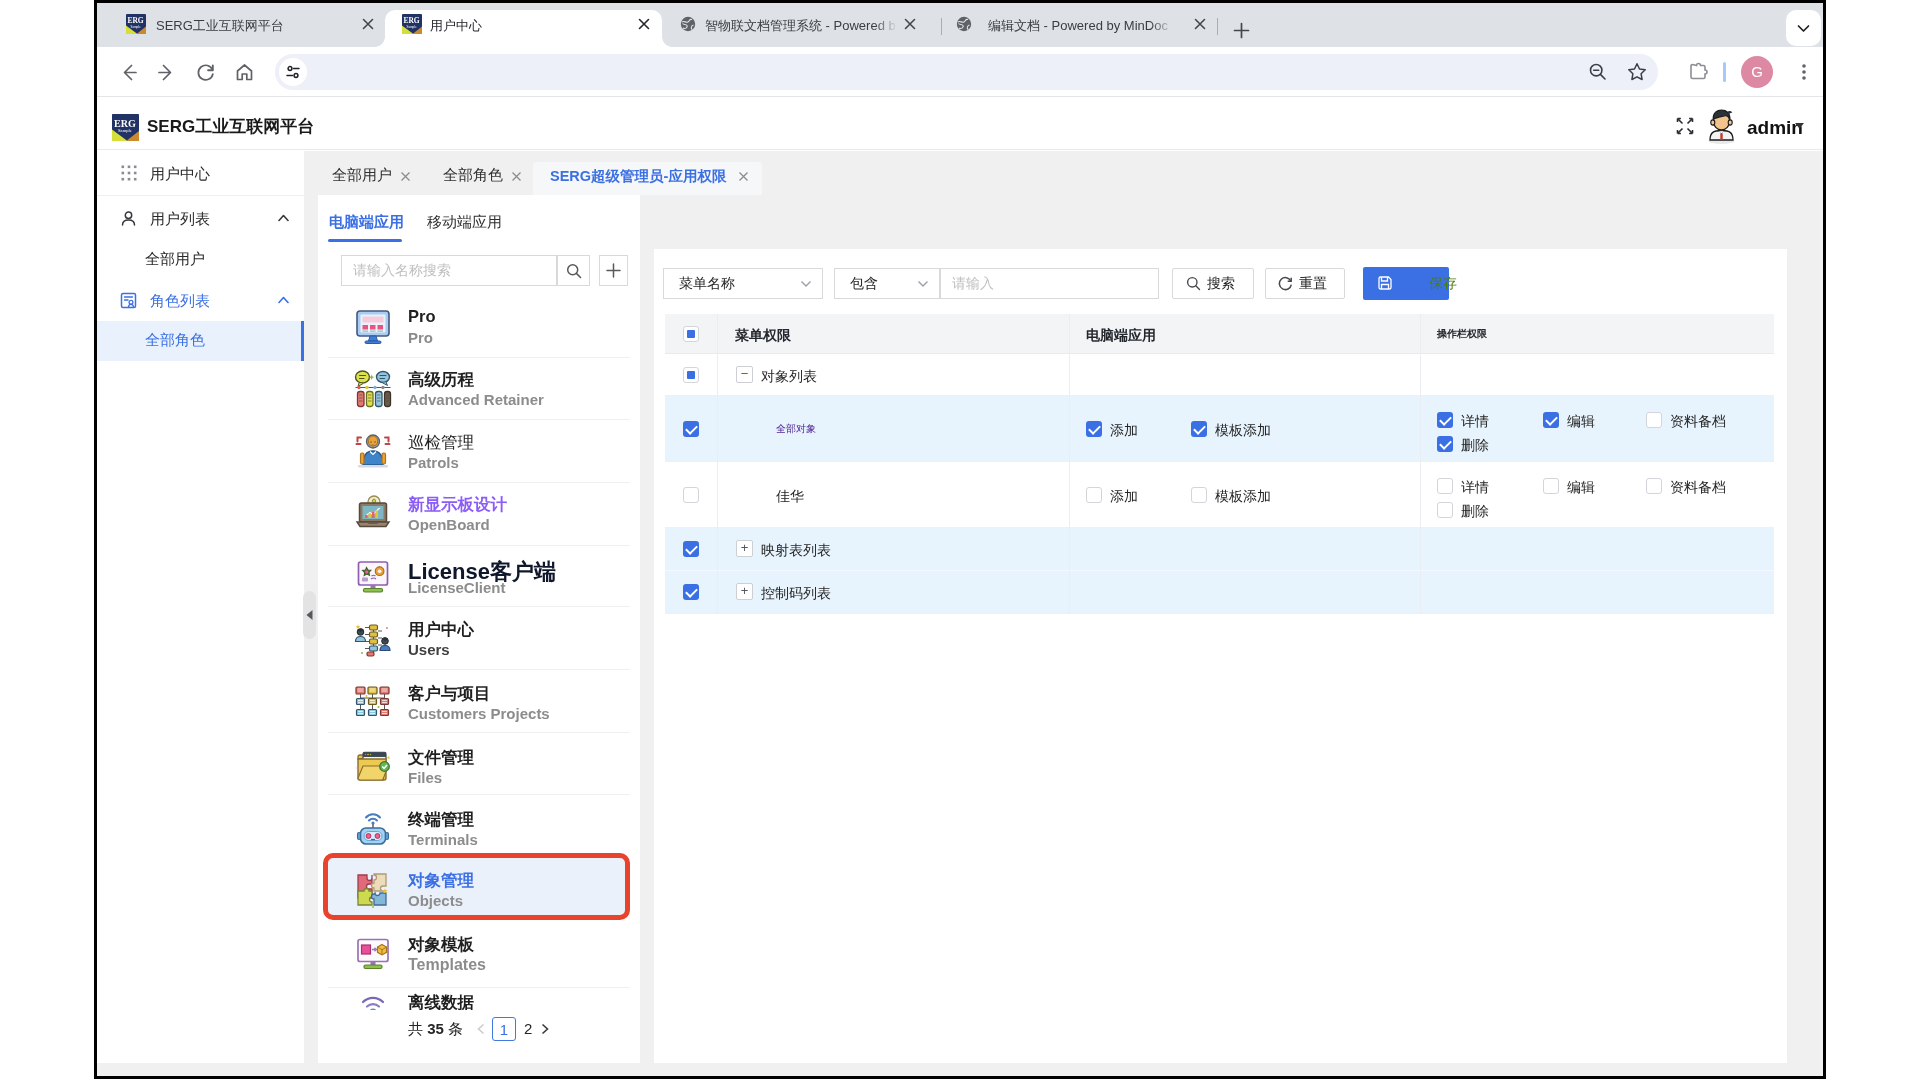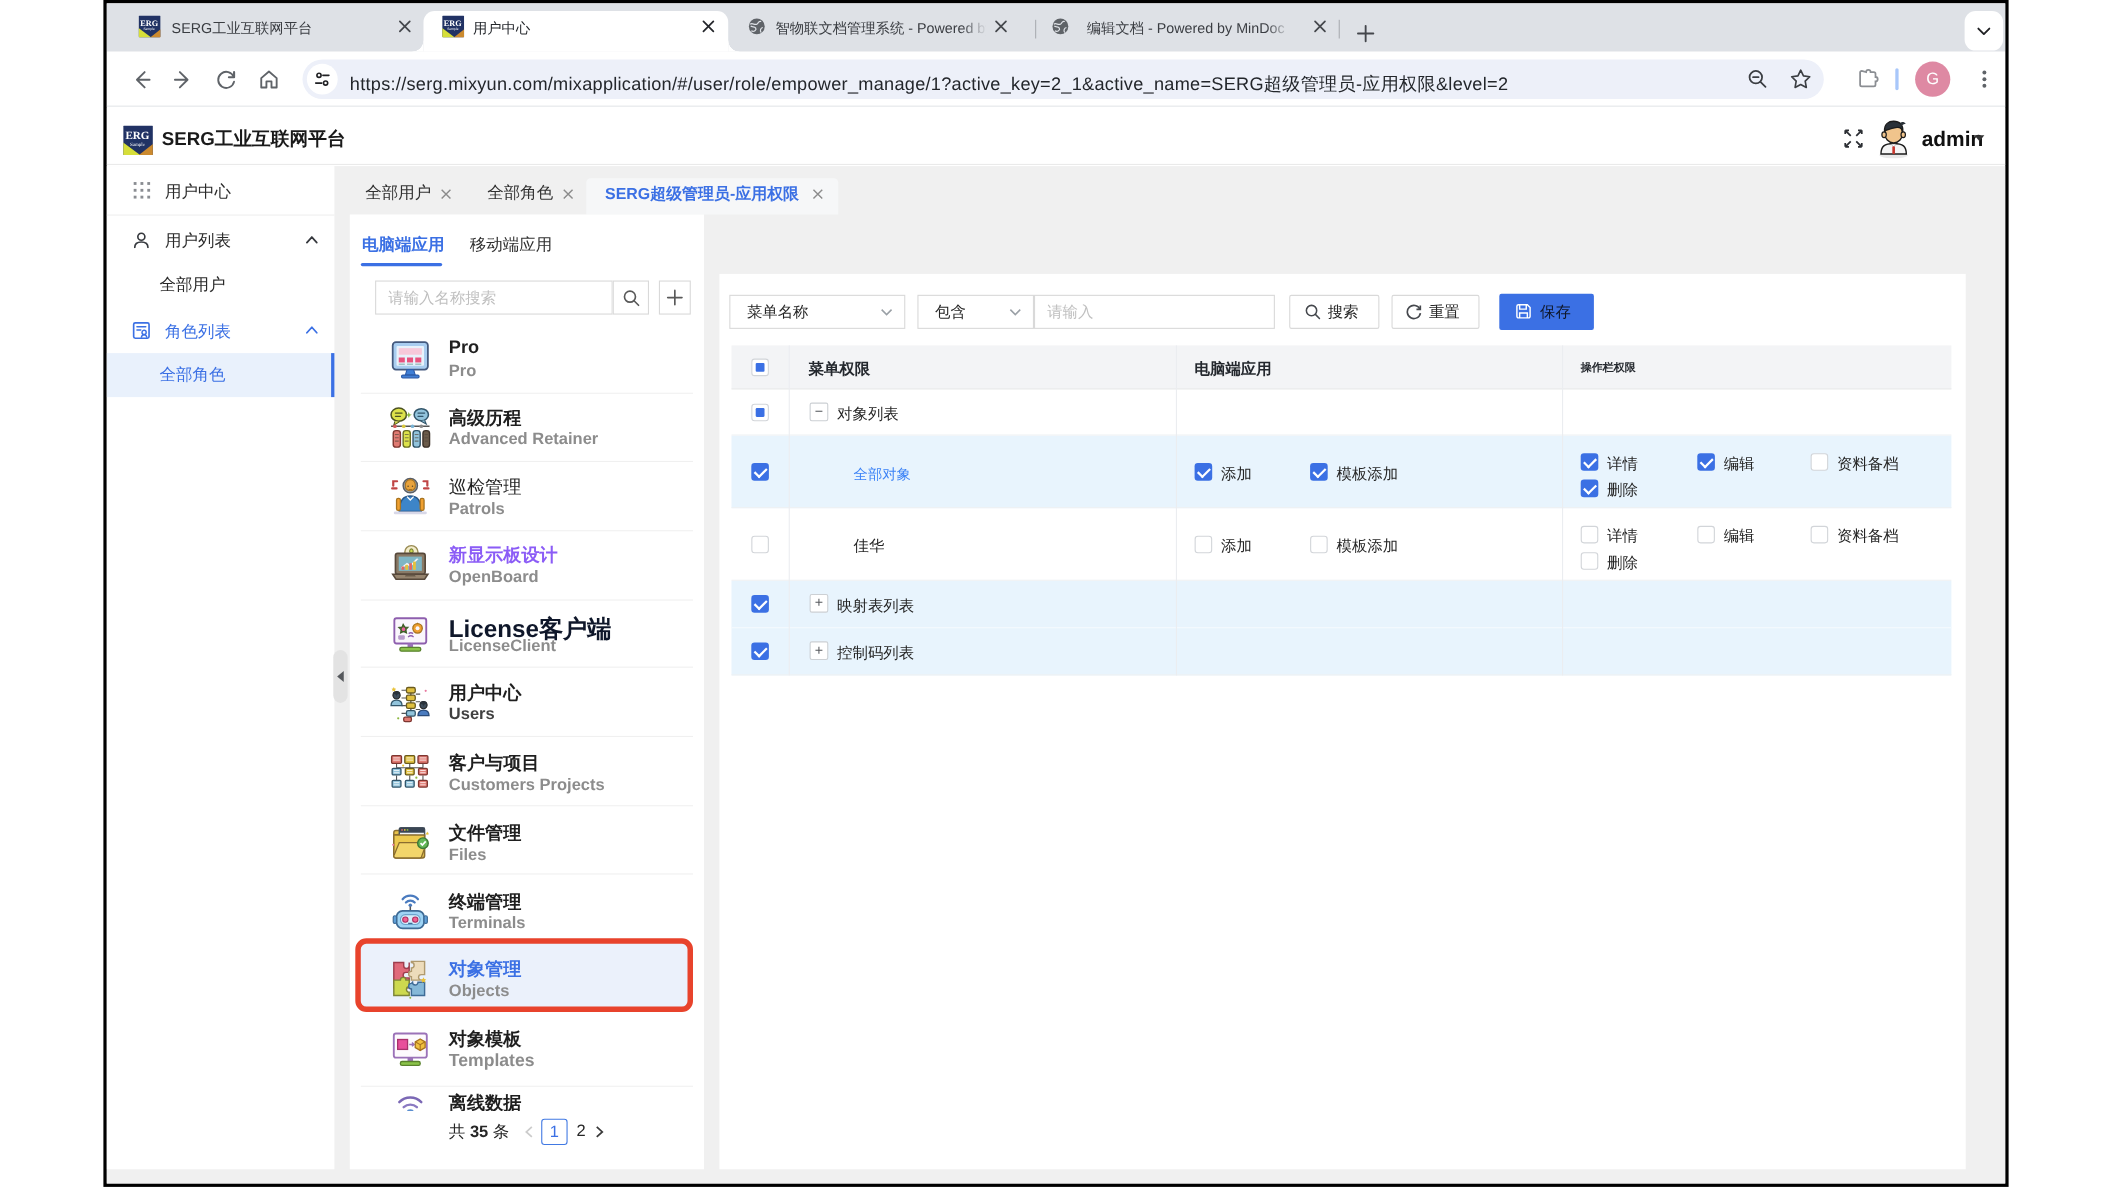--- a/index.html
+++ b/index.html
@@ -98,21 +98,20 @@
         <path class="ic" d="M3.5 9 L10.5 3 L17.5 9 V17.5 H12.8 V12 H8.2 V17.5 H3.5 Z" stroke-width="1.8" fill="none"></path>
       </svg>
     <div class="a" style="left:178px;top:7px;width:1383px;height:36px;background:#edf0f9;border-radius:18px"></div>
     <div class="a" style="left:182px;top:11px;width:28px;height:28px;background:#fff;border-radius:14px"></div>
     <svg class="a" style="left:188px;top:17px" width="16" height="16" viewBox="0 0 16 16">
         <circle cx="5" cy="4.5" r="1.9" fill="none" stroke="#202124" stroke-width="1.5"></circle>
         <path d="M8.5 4.5 H14" stroke="#202124" stroke-width="1.5" stroke-linecap="round"></path>
         <circle cx="11" cy="11.5" r="1.9" fill="none" stroke="#202124" stroke-width="1.5"></circle>
         <path d="M2 11.5 H7.5" stroke="#202124" stroke-width="1.5" stroke-linecap="round"></path>
       </svg>
-    <div class="a" style="left:221px;top:19px;font-size:16.5px;color:#23262b;letter-spacing:.25px">https://serg.mixyun.com/mixapplication/#/user/role/empower_manage/1?active_key=2_1&amp;active_name=SERG超级管理员-应用权限&amp;level=2</div>
     <svg class="a" style="left:1491px;top:15px" width="20" height="20" viewBox="0 0 20 20">
         <circle cx="8.2" cy="8.2" r="5.7" fill="none" stroke="#3b3e43" stroke-width="1.6"></circle>
         <path d="M12.4 12.4 L17 17" stroke="#3b3e43" stroke-width="1.6" stroke-linecap="round"></path>
         <path d="M5.7 8.2 H10.7" stroke="#3b3e43" stroke-width="1.6" stroke-linecap="round"></path>
       </svg>
     <svg class="a" style="left:1530px;top:15px" width="20" height="20" viewBox="0 0 20 20">
         <path d="M10 1.8 L12.5 7 L18.2 7.8 L14.1 11.8 L15.1 17.5 L10 14.8 L4.9 17.5 L5.9 11.8 L1.8 7.8 L7.5 7 Z" fill="none" stroke="#3b3e43" stroke-width="1.5" stroke-linejoin="round"></path>
       </svg>
     <svg class="a" style="left:1591px;top:15px" width="21" height="21" viewBox="0 0 21 21">
         <path d="M8.5 3.5 a2 2 0 0 1 4 0 h3 a1.5 1.5 0 0 1 1.5 1.5 v3 a2 2 0 0 1 0 4 v3 a1.5 1.5 0 0 1 -1.5 1.5 h-11 a1.5 1.5 0 0 1 -1.5 -1.5 v-11 a1.5 1.5 0 0 1 1.5 -1.5 Z" fill="none" stroke="#8b8e93" stroke-width="1.6"></path>
@@ -486,21 +485,21 @@
       <svg class="a" style="left:624px;top:27px" width="15" height="15" viewBox="0 0 15 15">
           <path d="M12.8 5 A6 6 0 1 0 13.3 8.6" fill="none" stroke="#45484d" stroke-width="1.5"></path>
           <path d="M13.2 1.8 V5.3 H9.7" fill="none" stroke="#45484d" stroke-width="1.5"></path>
         </svg>
       <div class="a" style="left:645px;top:26px;font-size:14px;color:#262626">重置</div>
       <div class="a" style="left:709px;top:18px;width:86px;height:33px;background:#3b70e4;border-radius:2px"></div>
       <svg class="a" style="left:723px;top:26px" width="16" height="16" viewBox="0 0 16 16">
           <path d="M2 3.5 a1.5 1.5 0 0 1 1.5 -1.5 h8 L14 4.5 v8 a1.5 1.5 0 0 1 -1.5 1.5 h-9 a1.5 1.5 0 0 1 -1.5 -1.5 Z" fill="none" stroke="#fff" stroke-width="1.3"></path>
           <path d="M4.5 2 V6 h6 V2.2 M4.5 14 V9.5 h7 V14" fill="none" stroke="#fff" stroke-width="1.3"></path>
         </svg>
-      <div class="a" style="left:746px;top:26px;font-size:14px;color:#0f172a">保存</div>
+      <div class="a" style="left:775px;top:26px;font-size:14px;color:#4d7c0f">保存</div>
 
       <div class="a" style="left:11px;top:65px;width:1109px;height:40px;background:#f3f4f6"></div>
       <div class="a" style="left:11px;top:147px;width:1109px;height:66px;background:#e8f4fd"></div>
       <div class="a" style="left:11px;top:279px;width:1109px;height:43px;background:#e8f4fd"></div>
       <div class="a" style="left:11px;top:322px;width:1109px;height:43px;background:#e8f4fd"></div>
       <div class="a" style="left:11px;top:104px;width:1109px;height:1px;background:#e8eaec"></div>
       <div class="a" style="left:11px;top:146px;width:1109px;height:1px;background:#eef1f3"></div>
       <div class="a" style="left:11px;top:212px;width:1109px;height:1px;background:#eef1f3"></div>
       <div class="a" style="left:11px;top:278px;width:1109px;height:1px;background:#eef1f3"></div>
       <div class="a" style="left:11px;top:321px;width:1109px;height:1px;background:#f3f9fe"></div>
@@ -511,21 +510,21 @@
       <div class="cbi" style="left:29px;top:77px"></div>
       <div class="a" style="left:81px;top:78px;font-size:14px;font-weight:bold;color:#24282e">菜单权限</div>
       <div class="a" style="left:432px;top:78px;font-size:14px;font-weight:bold;color:#24282e">电脑端应用</div>
       <div class="a" style="left:783px;top:78px;font-size:10px;font-weight:bold;color:#24282e">操作栏权限</div>
 
       <div class="cbi" style="left:29px;top:118px"></div>
       <div class="exp" style="left:82px;top:117px">−</div>
       <div class="a" style="left:107px;top:119px;font-size:14px;color:#262626">对象列表</div>
 
       <div class="cb" style="left:29px;top:172px"></div>
-      <div class="a" style="left:122px;top:173px;font-size:13px;color:#3b82f6">全部对象</div>
+      <div class="a" style="left:122px;top:173px;font-size:10px;color:#4c1d95">全部对象</div>
       <div class="cb" style="left:432px;top:172px"></div>
       <div class="a" style="left:456px;top:173px;font-size:14px;color:#262626">添加</div>
       <div class="cb" style="left:537px;top:172px"></div>
       <div class="a" style="left:561px;top:173px;font-size:14px;color:#262626">模板添加</div>
       <div class="cb" style="left:783px;top:163px"></div>
       <div class="a" style="left:807px;top:164px;font-size:14px;color:#262626">详情</div>
       <div class="cb" style="left:889px;top:163px"></div>
       <div class="a" style="left:913px;top:164px;font-size:14px;color:#262626">编辑</div>
       <div class="cbu" style="left:992px;top:163px"></div>
       <div class="a" style="left:1016px;top:164px;font-size:14px;color:#262626">资料备档</div>

